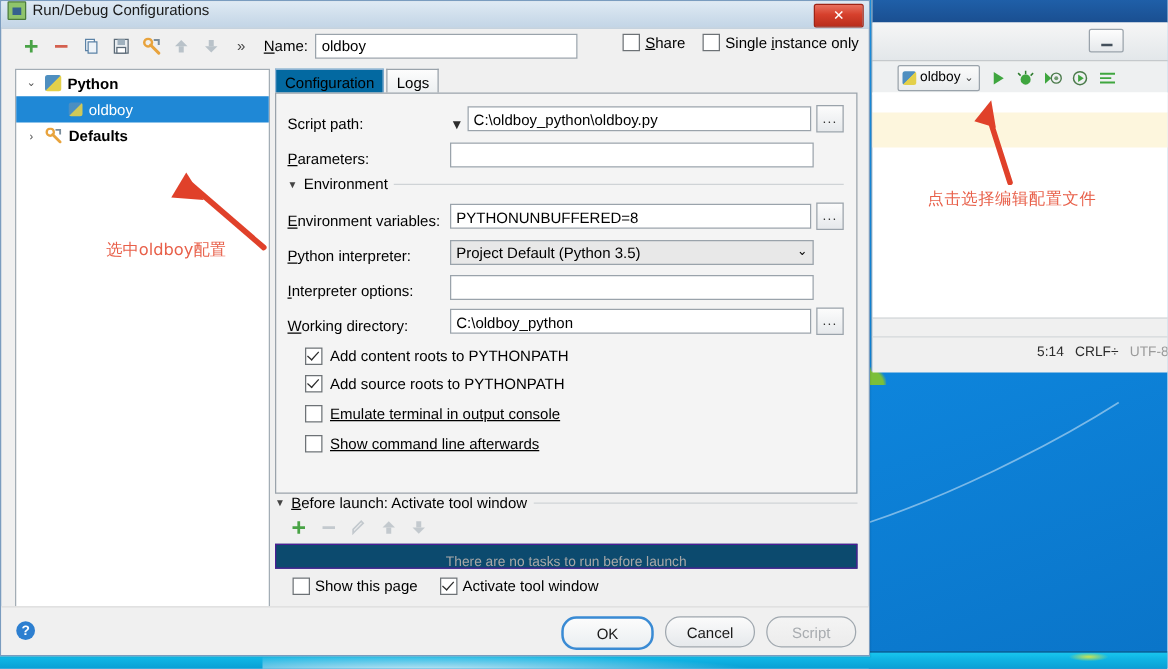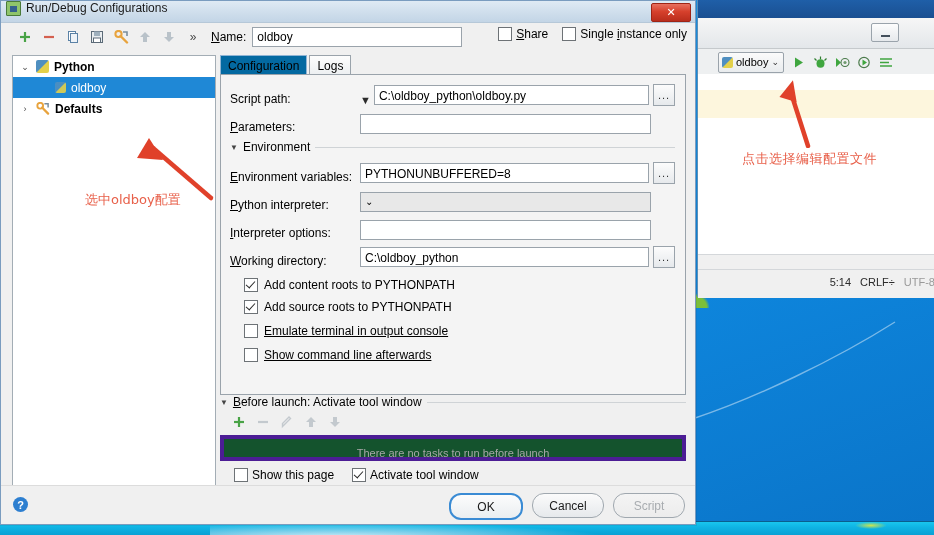--- a/index.html
+++ b/index.html
@@ -125,21 +125,21 @@
   .sect .tri{font-size:8px;color:#444;}
   .sect .stxt{font-size:12px;}
   .sect .sline{flex:1;height:1px;background:#cfd3d6;}
   .crow{display:flex;align-items:center;gap:6px;height:22px;font-size:12px;padding-left:14px;}
   .crow.gap{margin-top:2px;text-decoration:underline;}
 
   #before{position:absolute;left:219px;top:394px;width:466px;}
   #bl-head{display:flex;align-items:center;gap:5px;}
   #bl-toolbar{display:flex;align-items:center;gap:10px;height:26px;padding-left:12px;}
   .blbtn{width:14px;height:14px;display:flex;align-items:center;justify-content:center;font-size:15px;}
-  #bl-list{height:18px;border:4px solid #4c1d95;background:#14532d;
+  #bl-list{height:18px;border:1px solid #4c1d95;background:#0c4a6e;
     display:flex;align-items:center;justify-content:center;overflow:hidden;}
   #bl-list span{font-size:11px;color:#a7a7a7;margin-top:9px;}
   #bl-checks{display:flex;align-items:center;gap:18px;height:24px;padding-left:14px;margin-top:2px;}
 
   #dlg-footer{position:absolute;left:0;bottom:0;width:694px;height:38px;
     border-top:1px solid #dcdcdc;background:#f0f0f0;}
   #help-ico{position:absolute;left:12px;top:11px;width:15px;height:15px;border-radius:50%;
     background:#2d7fd0;color:#fff;font-size:11px;font-weight:bold;
     display:flex;align-items:center;justify-content:center;}
   #footer-btns{position:absolute;right:10px;top:7px;display:flex;gap:9px;}
@@ -387,20 +387,21 @@
         <span class="fctrl">
           <span class="finput">PYTHONUNBUFFERED=8</span>
           <span class="dots">...</span>
         </span>
       </div>
 
       <div class="frow">
         <span class="flabel"><span class="ul">P</span>ython interpreter:</span>
         <span class="fctrl">
           <span class="finput combo">
+            <span>Project Default (Python 3.5)</span>
             <span style="font-size:10px;">⌄</span>
           </span>
           <span style="width:20px;flex:none;"></span>
         </span>
       </div>
 
       <div class="frow">
         <span class="flabel"><span class="ul">I</span>nterpreter options:</span>
         <span class="fctrl">
           <span class="finput"></span>

